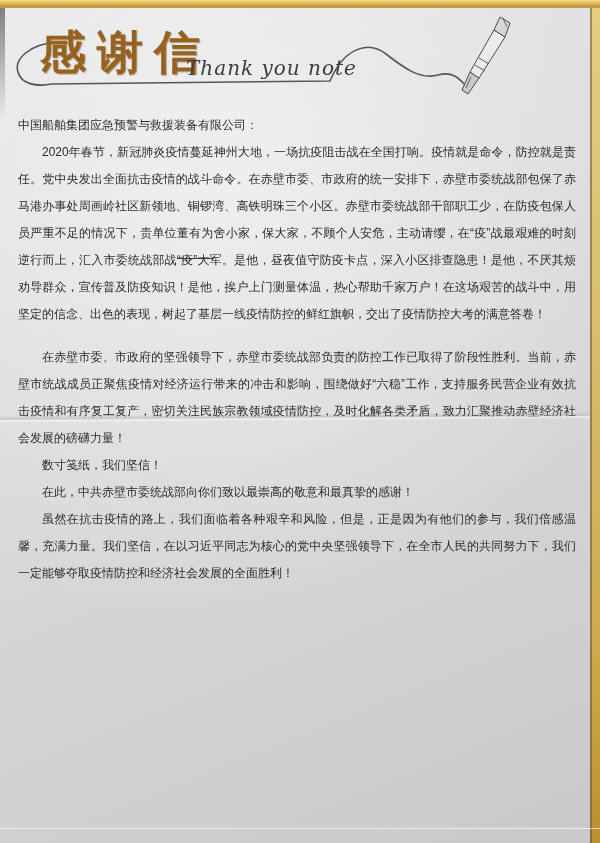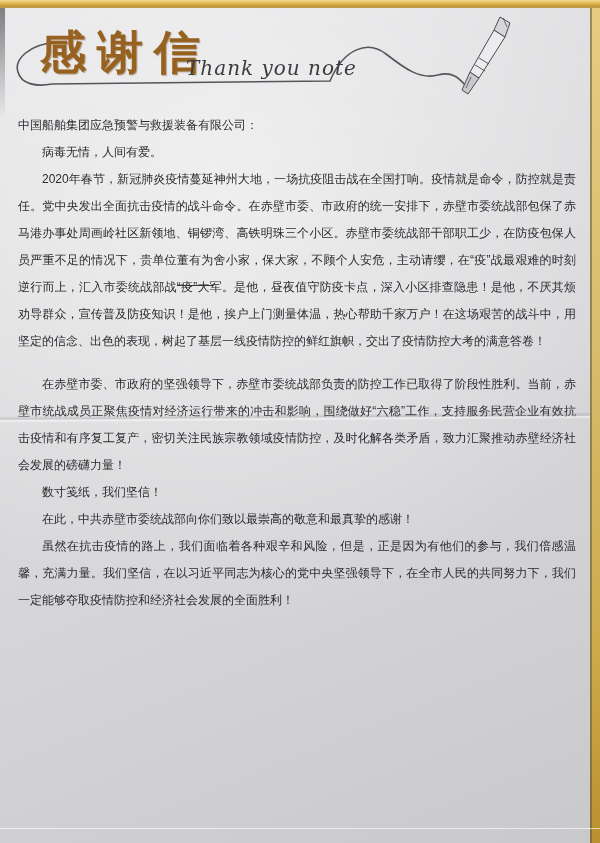--- a/index.html
+++ b/index.html
@@ -82,21 +82,20 @@
         <path d="M 494 24 L 500 11 L 510 17 L 505 31 Z" fill="#d6d6d9"></path>
         <path d="M 503 12 L 507 21" fill="none" stroke-width="0.8"></path>
       </g>
     </svg>
     <h1 class="title">感谢信</h1>
     <span class="title-en">Thank you note</span>
   </header>
 
   <main class="body">
     <p>中国船舶集团应急预警与救援装备有限公司：</p>
-    <p class="indent">病毒无情，人间有爱。</p>
     <p class="indent"><span>2020年春节，新冠肺炎疫情蔓延神州大地，一场抗疫阻击战在全国打响。疫情就是命令，防控就是责任。党中央发出全面抗击疫情的战斗命令。在赤壁市委、市政府的统一安排下，赤壁市委统战部包保了赤马港办事处周画岭社区新领地、铜锣湾、高铁明珠三个小区。赤壁市委统战部干部职工少，在防疫包保人员严重不足的情况下，贵单位</span><span class="uname">董有为</span><span>舍小家，保大家，不顾个人安危，主动请缨，在“疫”战最艰难的时刻逆行而上，汇入市委统战部战“疫”大军。是他，昼夜值守防疫卡点，深入小区排查隐患！是他，不厌其烦劝导群众，宣传普及防疫知识！是他，挨户上门测量体温，热心帮助千家万户！在这场艰苦的战斗中，用坚定的信念、出色的表现，树起了基层一线疫情防控的鲜红旗帜，交出了疫情防控大考的满意答卷！</span></p>
     <p class="indent gap-top">在赤壁市委、市政府的坚强领导下，赤壁市委统战部负责的防控工作已取得了阶段性胜利。当前，赤壁市统战成员正聚焦疫情对经济运行带来的冲击和影响，围绕做好“六稳”工作，支持服务民营企业有效抗击疫情和有序复工复产，密切关注民族宗教领域疫情防控，及时化解各类矛盾，致力汇聚推动赤壁经济社会发展的磅礴力量！</p>
     <p class="indent">数寸笺纸，我们坚信！</p>
     <p class="indent">在此，中共赤壁市委统战部向你们致以最崇高的敬意和最真挚的感谢！</p>
     <p class="indent">虽然在抗击疫情的路上，我们面临着各种艰辛和风险，但是，正是因为有他们的参与，我们倍感温馨，充满力量。我们坚信，在以习近平同志为核心的党中央坚强领导下，在全市人民的共同努力下，我们一定能够夺取疫情防控和经济社会发展的全面胜利！</p>
 
   </main>
 
   <div class="gold-bottom"></div>
 </div>

